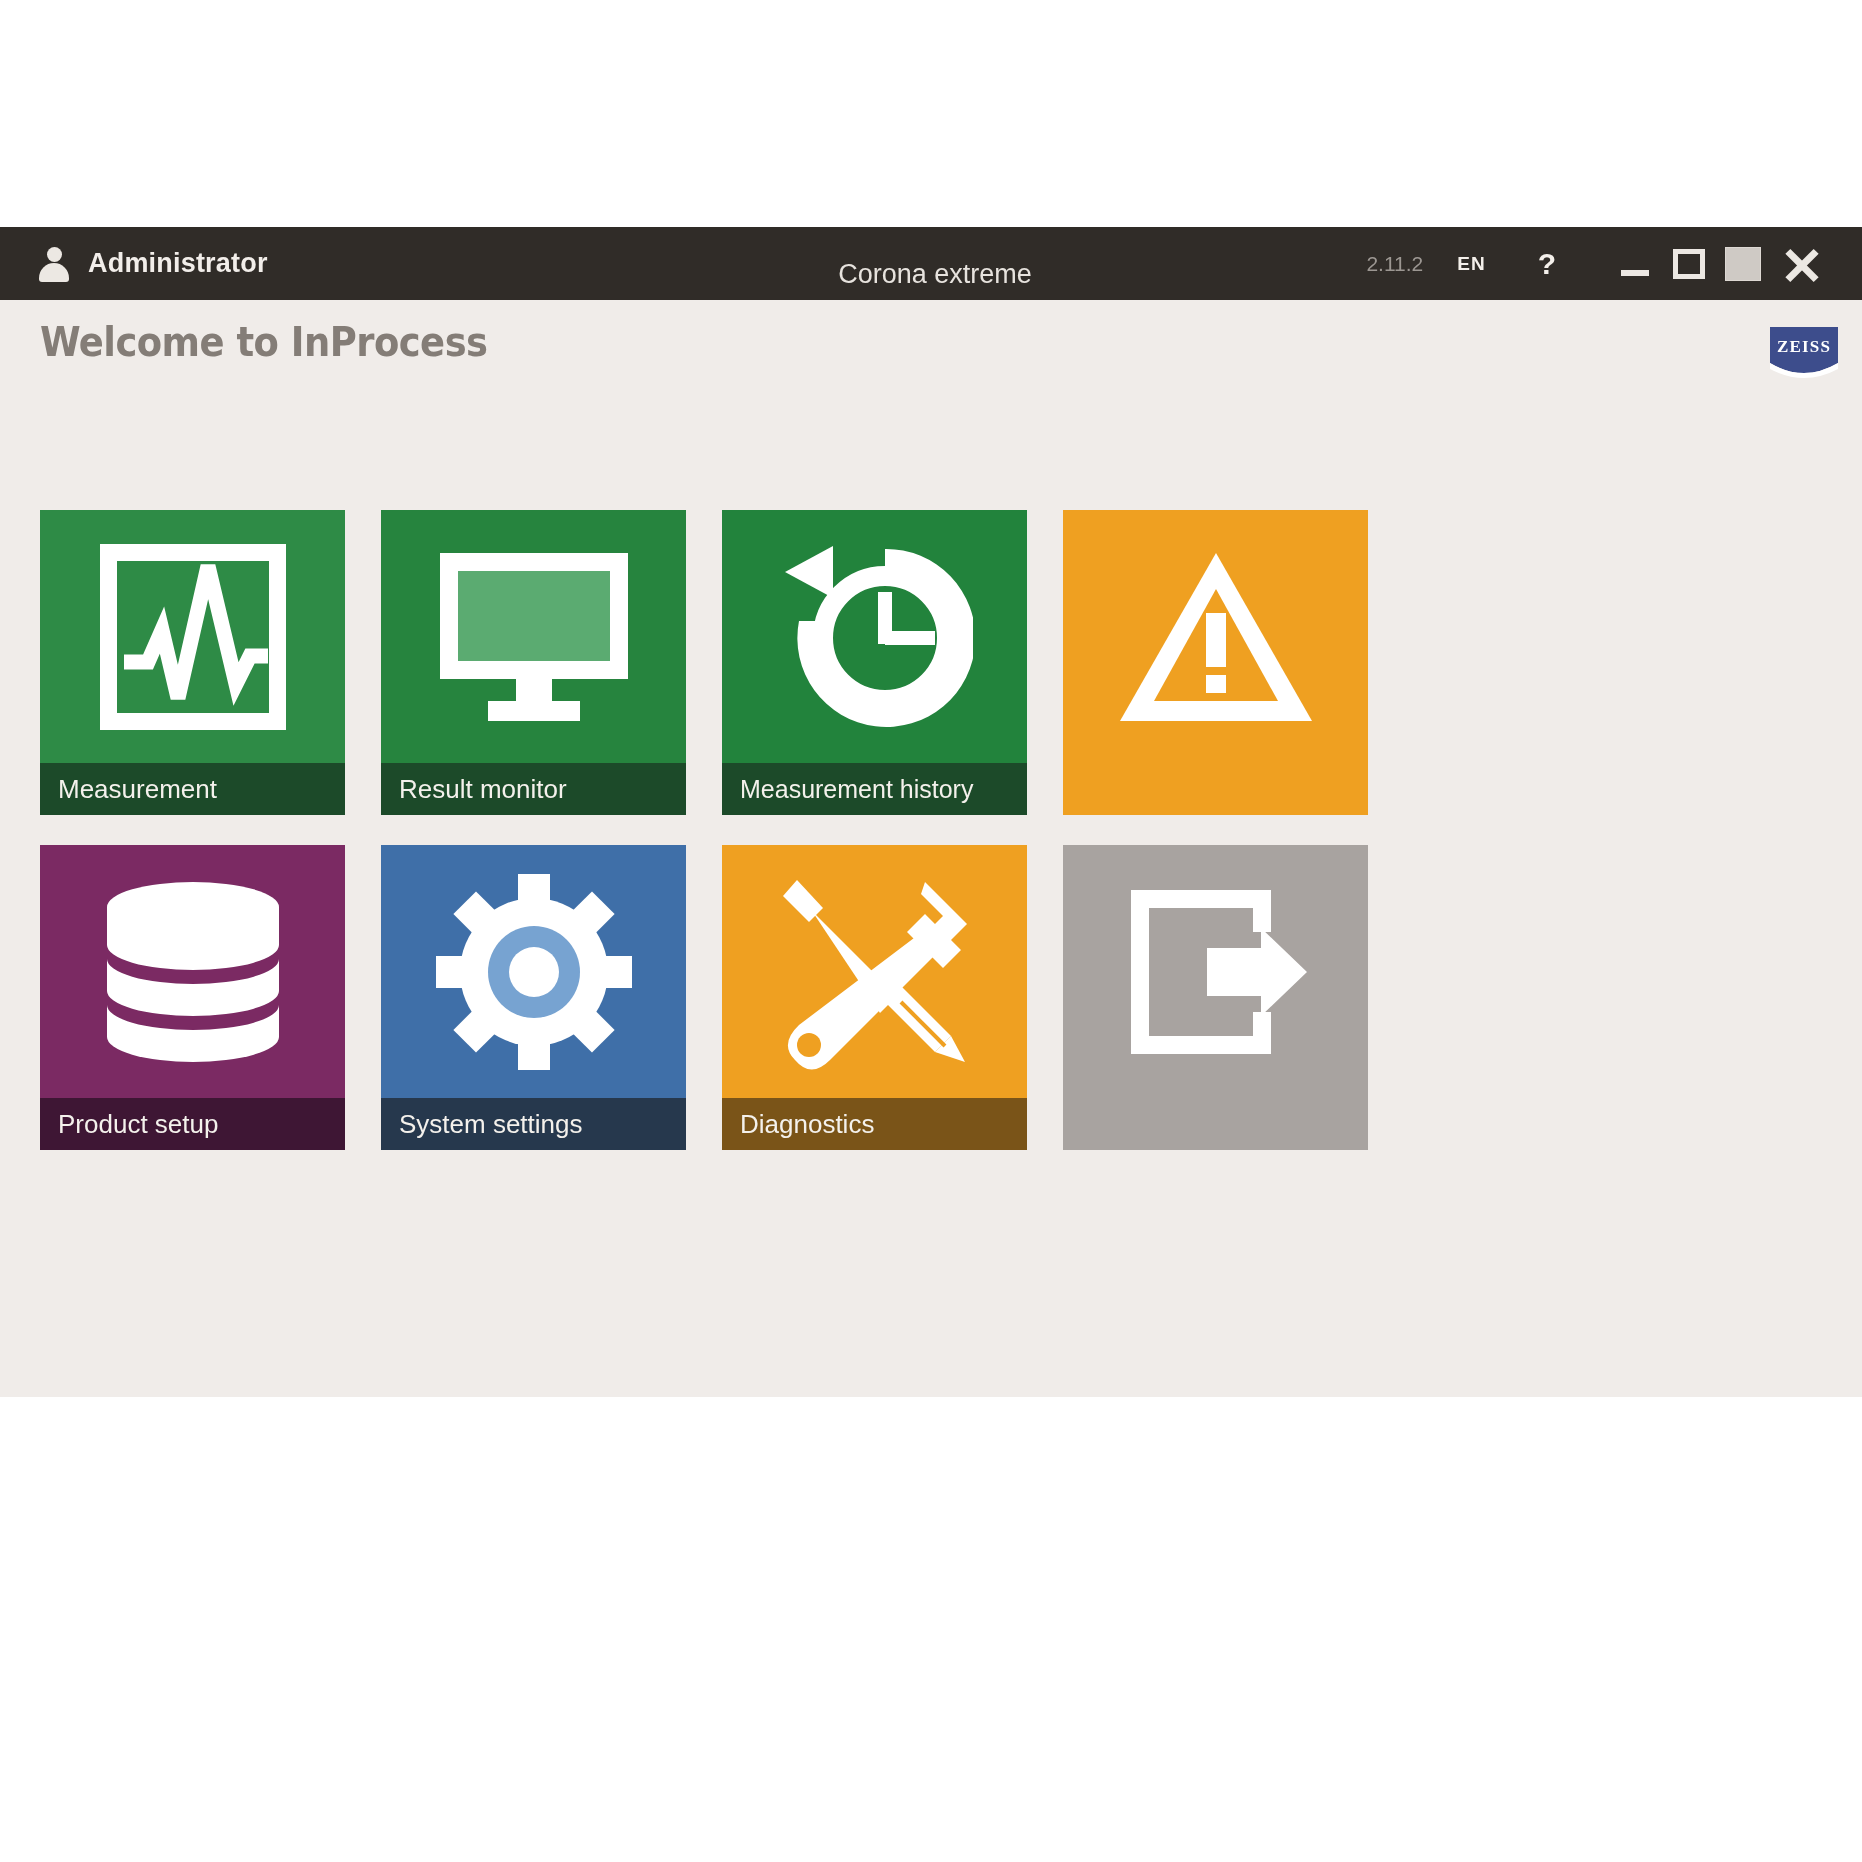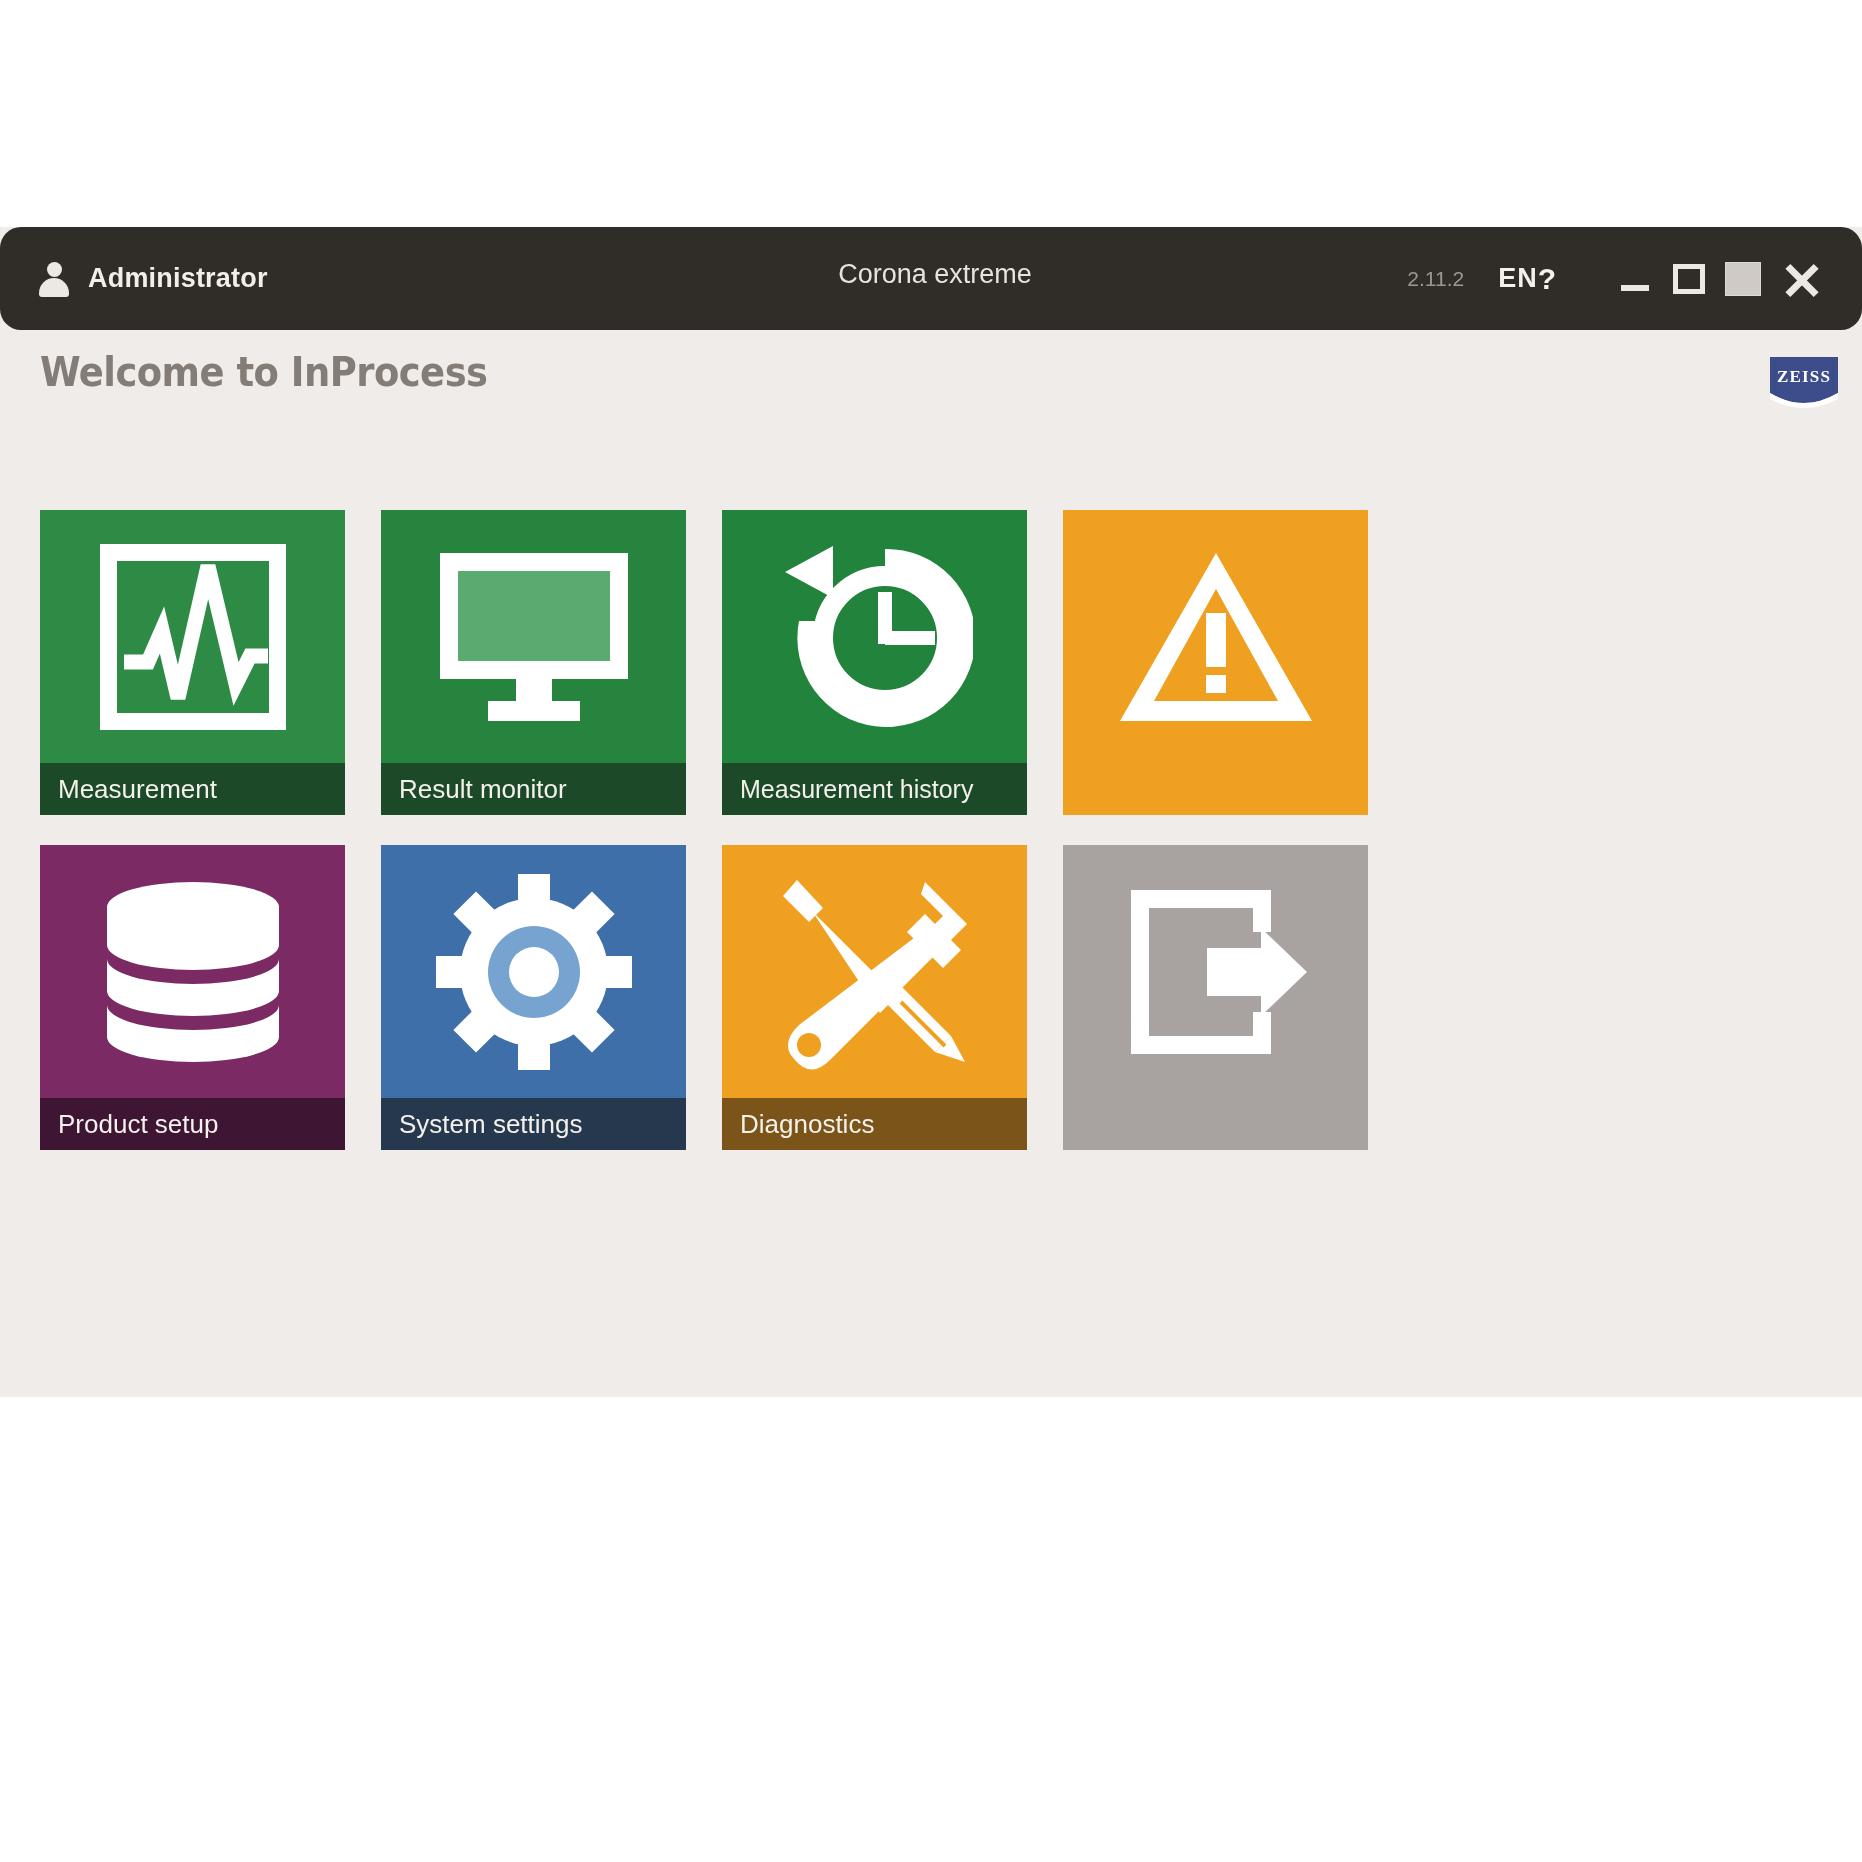--- a/index.html
+++ b/index.html
@@ -21,25 +21,24 @@
     left: 0;
     top: 227px;
     width: 1862px;
     height: 1170px;
     background: #f0ece9;
   }
 
   
   #titlebar {
     position: relative;
-    height: 103px;
+    height: 73px;
     background: #302c28;
     display: flex;
     align-items: center;
-    border-radius: 21px;
   }
   #user-area {
     display: flex;
     align-items: center;
     padding-left: 38px;
     gap: 18px;
     flex: 0 0 auto;
   }
   .user-glyph {
     width: 32px;
@@ -96,23 +95,24 @@
     position: relative;
     z-index: 3;
   }
   #version-label {
     color: #9c9792;
     font-size: 21px;
     margin-right: 34px;
   }
   #lang-button {
     color: #f4f0eb;
-    font-size: 27px;
+    font-size: 19px;
     font-weight: bold;
     letter-spacing: 1px;
+    margin-right: 52px;
     cursor: pointer;
   }
   #help-button {
     color: #f4f0eb;
     font-size: 30px;
     font-weight: bold;
     margin-right: 52px;
     cursor: pointer;
   }
   .win-btn {

